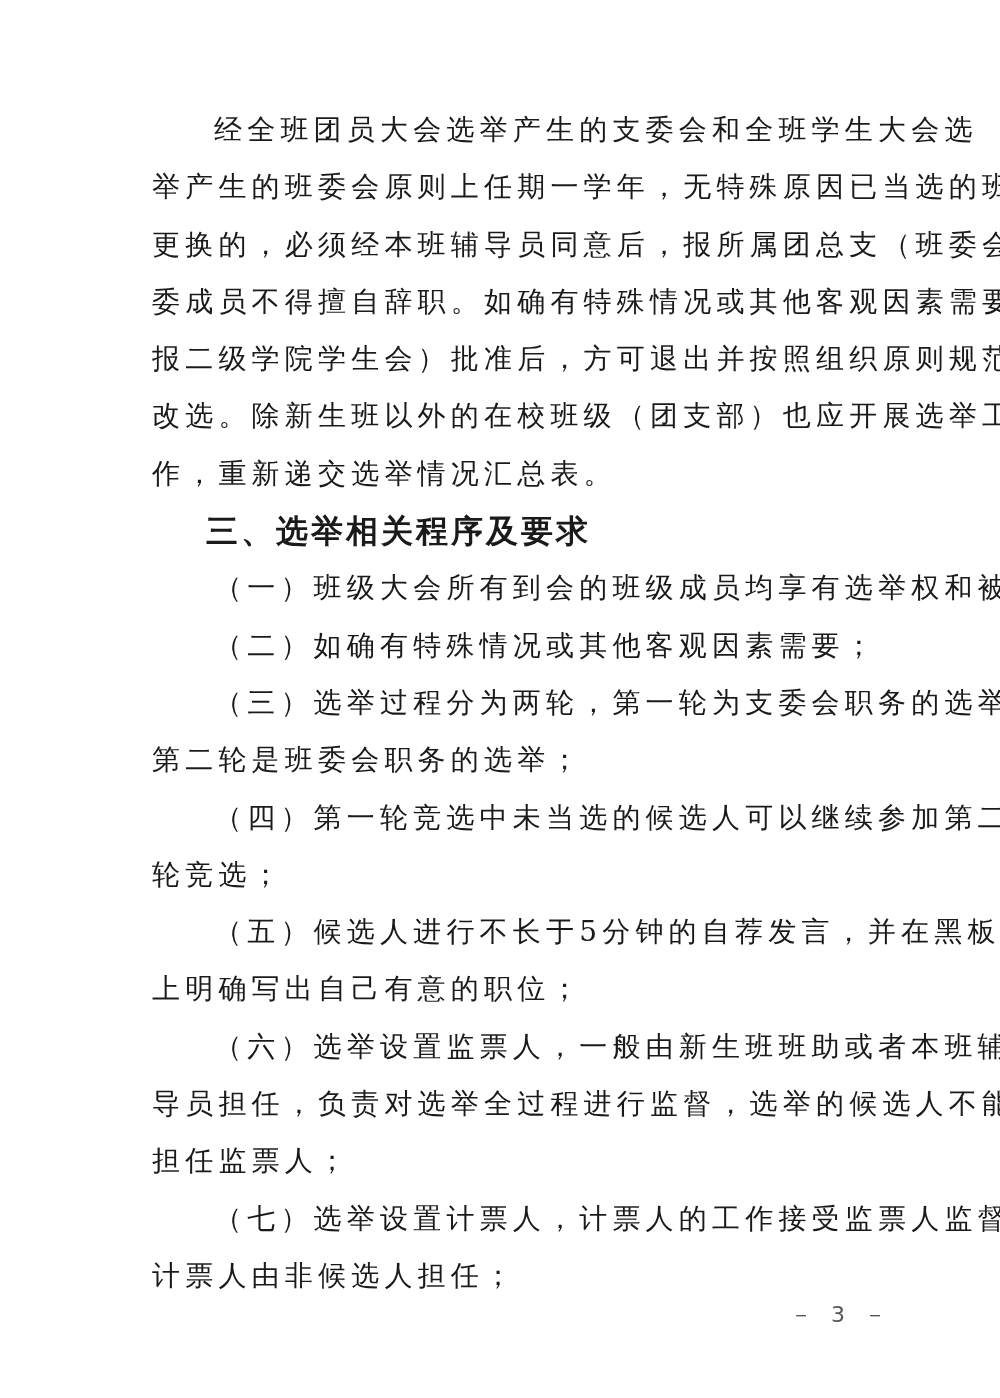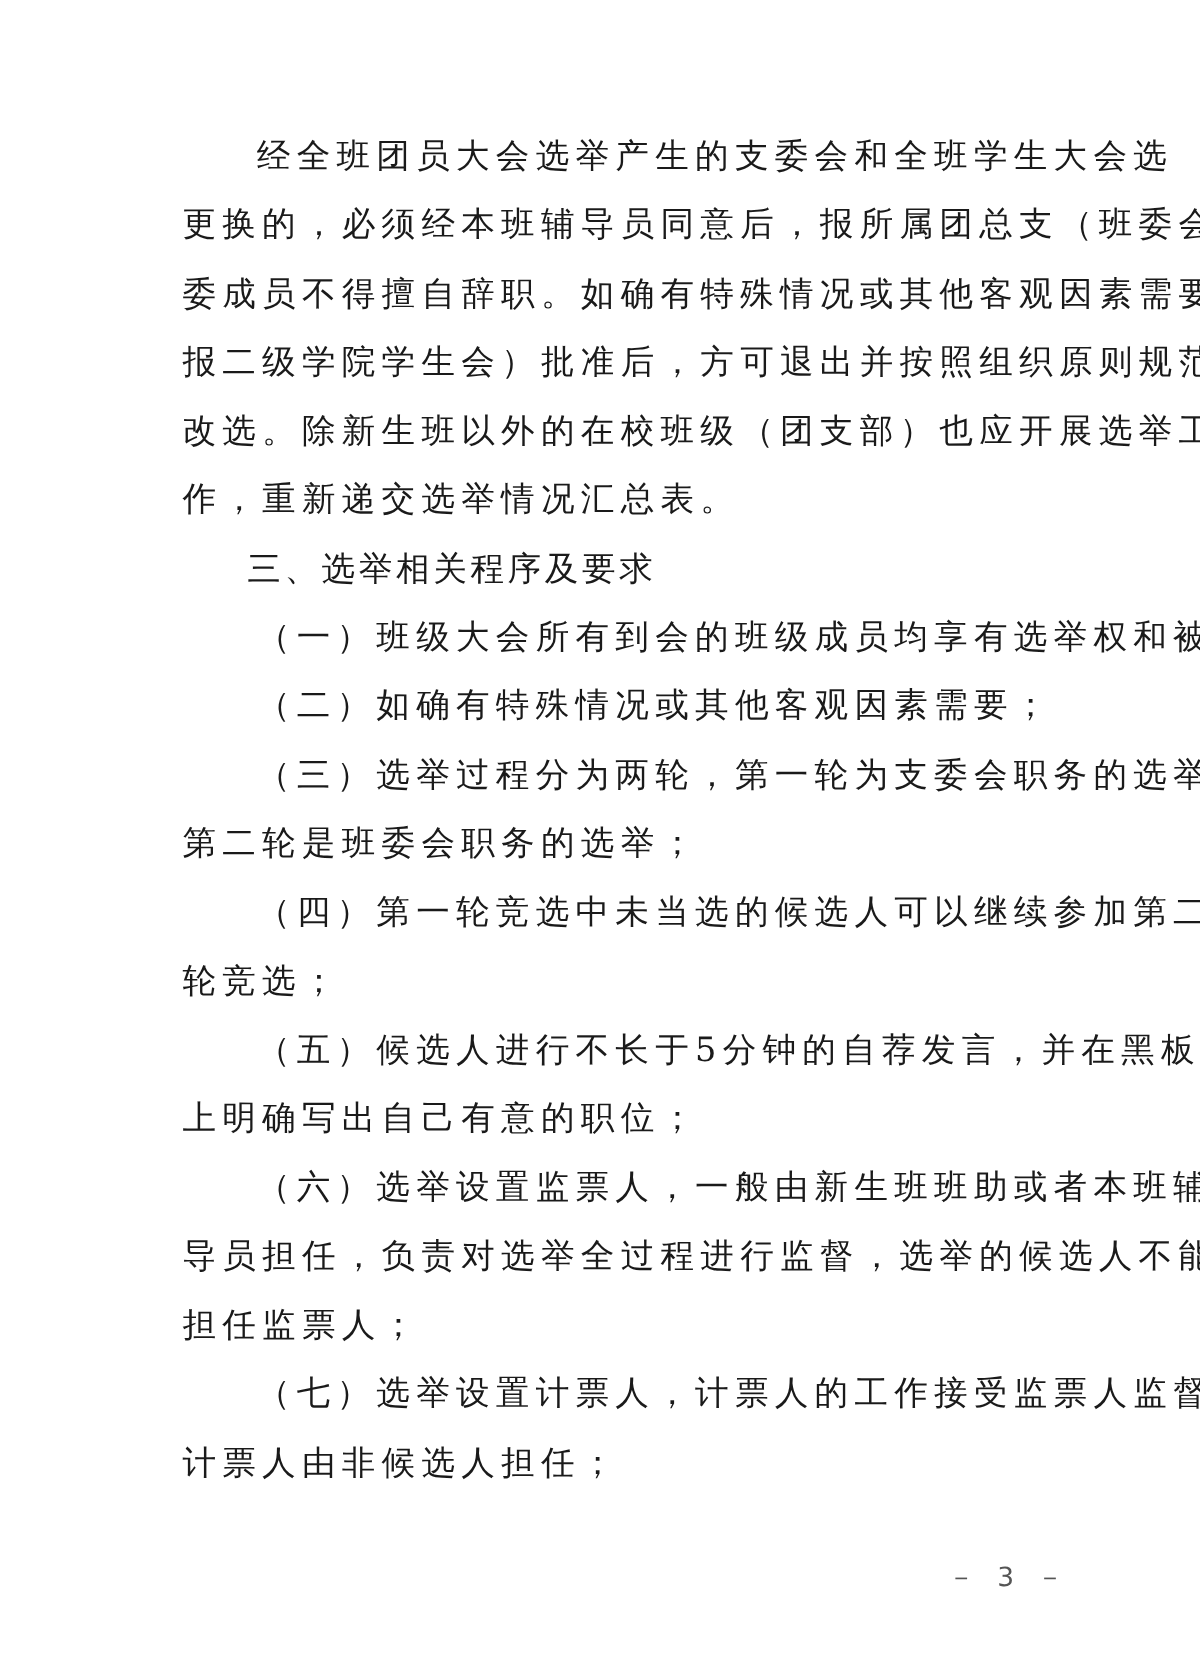--- a/index.html
+++ b/index.html
@@ -21,42 +21,43 @@
   .line {
     height: 57.3px;
     line-height: 44px;
     font-size: 28px;
     letter-spacing: 5.2px;
     white-space: nowrap;
   }
   .indent { padding-left: 62px; }
   .heading {
     font-family: "DejaVu Sans", "Liberation Sans", sans-serif;
-    font-weight: normal;
-    font-size: 28px;
+    font-weight: bold;
+    font-size: 32px;
     letter-spacing: 3px;
     padding-left: 54px;
   }
   .page-number {
     position: absolute;
     left: 790px;
     top: 1300px;
     font-size: 22px;
     color: #555;
     font-family: "DejaVu Sans", "Liberation Sans", sans-serif;
     letter-spacing: 6px;
   }
 </style>
 </head>
 <body>
 
 <div class="page">
 
   <div>
     <div class="line indent">经全班团员大会选举产生的支委会和全班学生大会选</div>
+    <div class="line">举产生的班委会原则上任期一学年，无特殊原因已当选的班</div>
     <div class="line">更换的，必须经本班辅导员同意后，报所属团总支（班委会</div>
     <div class="line">委成员不得擅自辞职。如确有特殊情况或其他客观因素需要</div>
     <div class="line">报二级学院学生会）批准后，方可退出并按照组织原则规范</div>
     <div class="line">改选。除新生班以外的在校班级（团支部）也应开展选举工</div>
     <div class="line">作，重新递交选举情况汇总表。</div>
   </div>
 
   <div class="line heading">三、选举相关程序及要求</div>
 
   <div>

